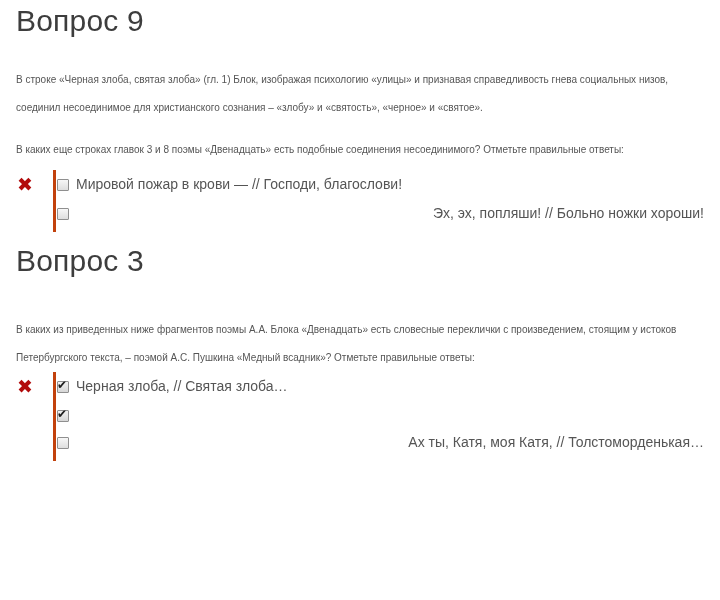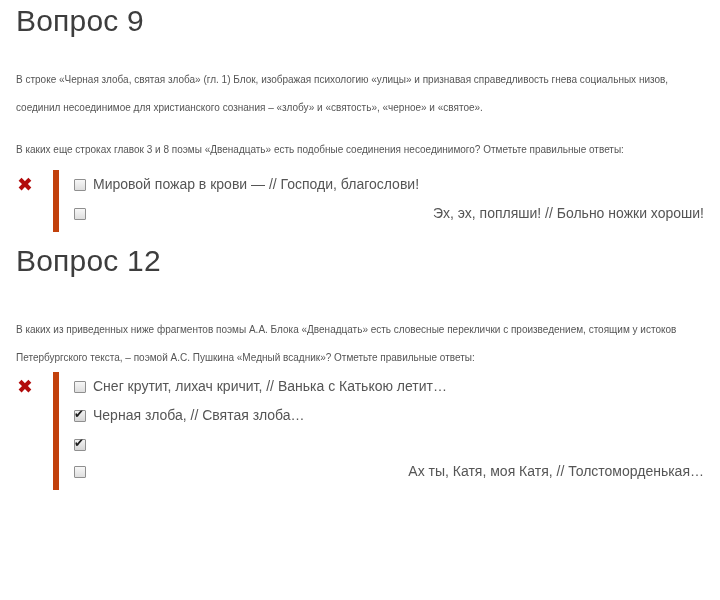--- a/index.html
+++ b/index.html
@@ -47,22 +47,22 @@
     left: 1px;
     top: 4px;
     font-size: 19px;
     line-height: 20px;
     font-weight: bold;
     color: #b20b0b;
     font-family: "DejaVu Sans", sans-serif;
   }
   .answer-list {
     margin-left: 37px;
-    border-left: 6px solid #c2410c;
-    padding: 6px 0 10px 15px;
+    border-left: 3px solid #c2410c;
+    padding: 6px 0 10px 1px;
   }
   .answer-option {
     display: flex;
     align-items: flex-start;
     margin-bottom: 12px;
     font-size: 14px;
     line-height: 17px;
   }
   .answer-option:last-child { margin-bottom: 0; justify-content: space-between; }
   .cb {
@@ -116,32 +116,28 @@
         <div class="answer-option">
           <span class="cb"></span>
           <span class="answer-label">Эх, эх, попляши! // Больно ножки хороши!</span>
         </div>
 
       </div>
     </div>
   </section>
 
   <section>
-    <h2 class="question-title q10">Вопрос 12</h2>
+    <h2 class="question-title q10">Вопрос 3</h2>
 
     <p class="question-text q10-para">В каких из приведенных ниже фрагментов поэмы А.А. Блока «Двенадцать» есть словесные переклички с произведением, стоящим у истоков Петербургского текста, – поэмой А.С. Пушкина «Медный всадник»? Отметьте правильные ответы:</p>
 
     <div class="answer-block q10">
       <span class="cross">✖</span>
       <div class="answer-list">
 
-        <div class="answer-option">
-          <span class="cb"></span>
-          <span class="answer-label">Снег крутит, лихач кричит, // Ванька с Катькою летит…</span>
-        </div>
 
         <div class="answer-option">
           <span class="cb checked"></span>
           <span class="answer-label">Черная злоба, // Святая злоба…</span>
         </div>
 
         <div class="answer-option">
           <span class="cb checked"></span>
         </div>
 

